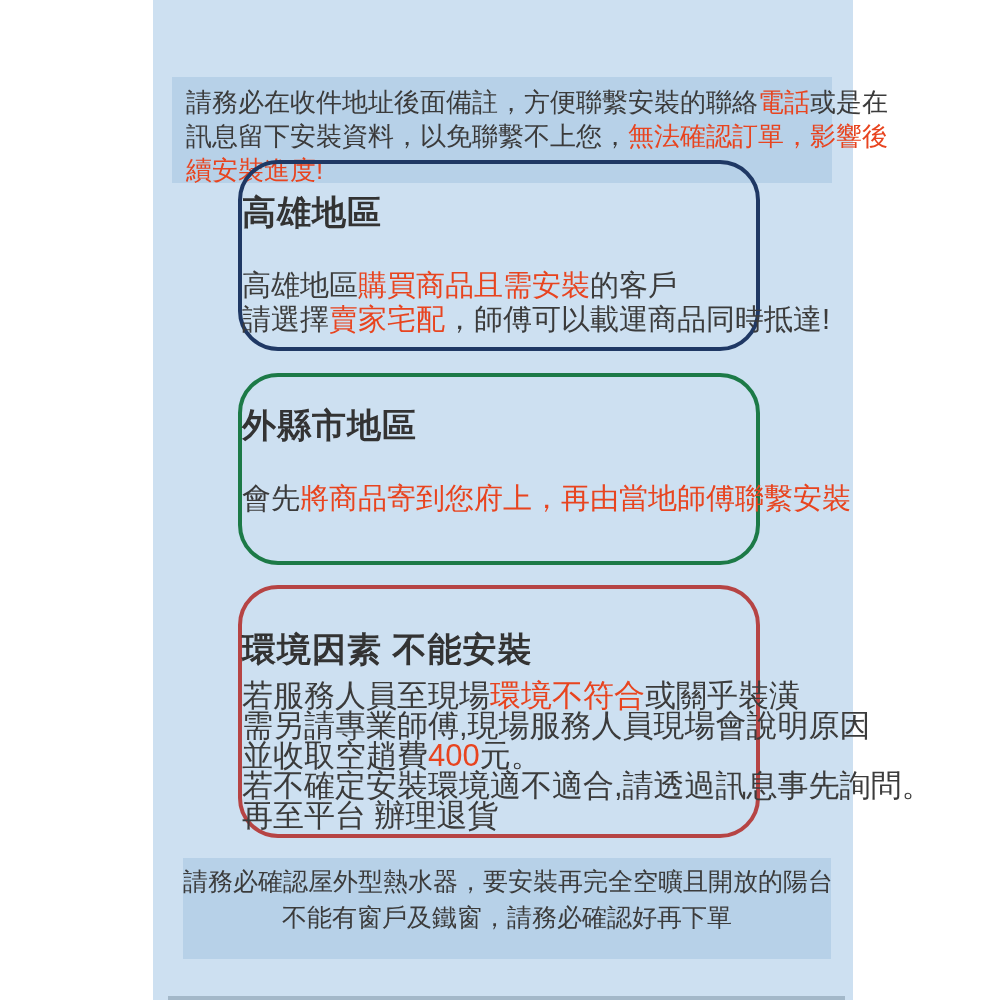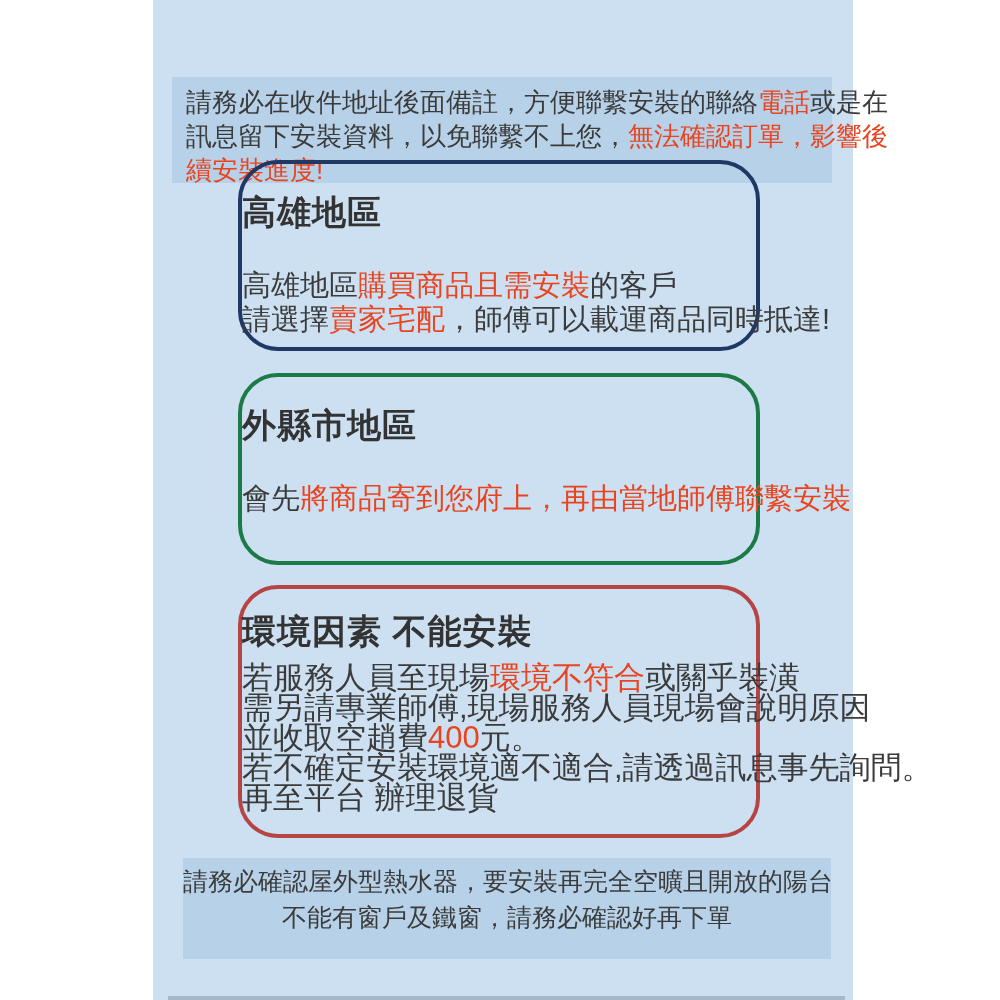--- a/index.html
+++ b/index.html
@@ -29,21 +29,21 @@
     border:4px solid #444;border-radius:40px;
     text-align:left;
   }
   .box1{top:160px;height:191px;}
   .box2{top:373px;height:192px;}
   .box3{top:585px;height:253px;}
   .box-title{
     font-size:34px;font-weight:600;color:#333;line-height:1.35;
     margin-top:26px;letter-spacing:1px;
   }
-  .box3 .box-title{margin-top:20px;}
+  .box3 .box-title{margin-top:38px;}
   .box-body{font-size:29px;line-height:34px;}
   .box1 .box-body,.box2 .box-body{margin-top:32px;}
   .box3 .box-body{margin-top:8px;font-size:31px;line-height:30px;}
   .bline{white-space:nowrap;}
   .bottom-panel{
     left:30px;top:858px;width:648px;height:101px;
     padding-top:5px;box-sizing:border-box;
     font-size:25px;line-height:36px;text-align:center;
   }
   .bottom-strip{

